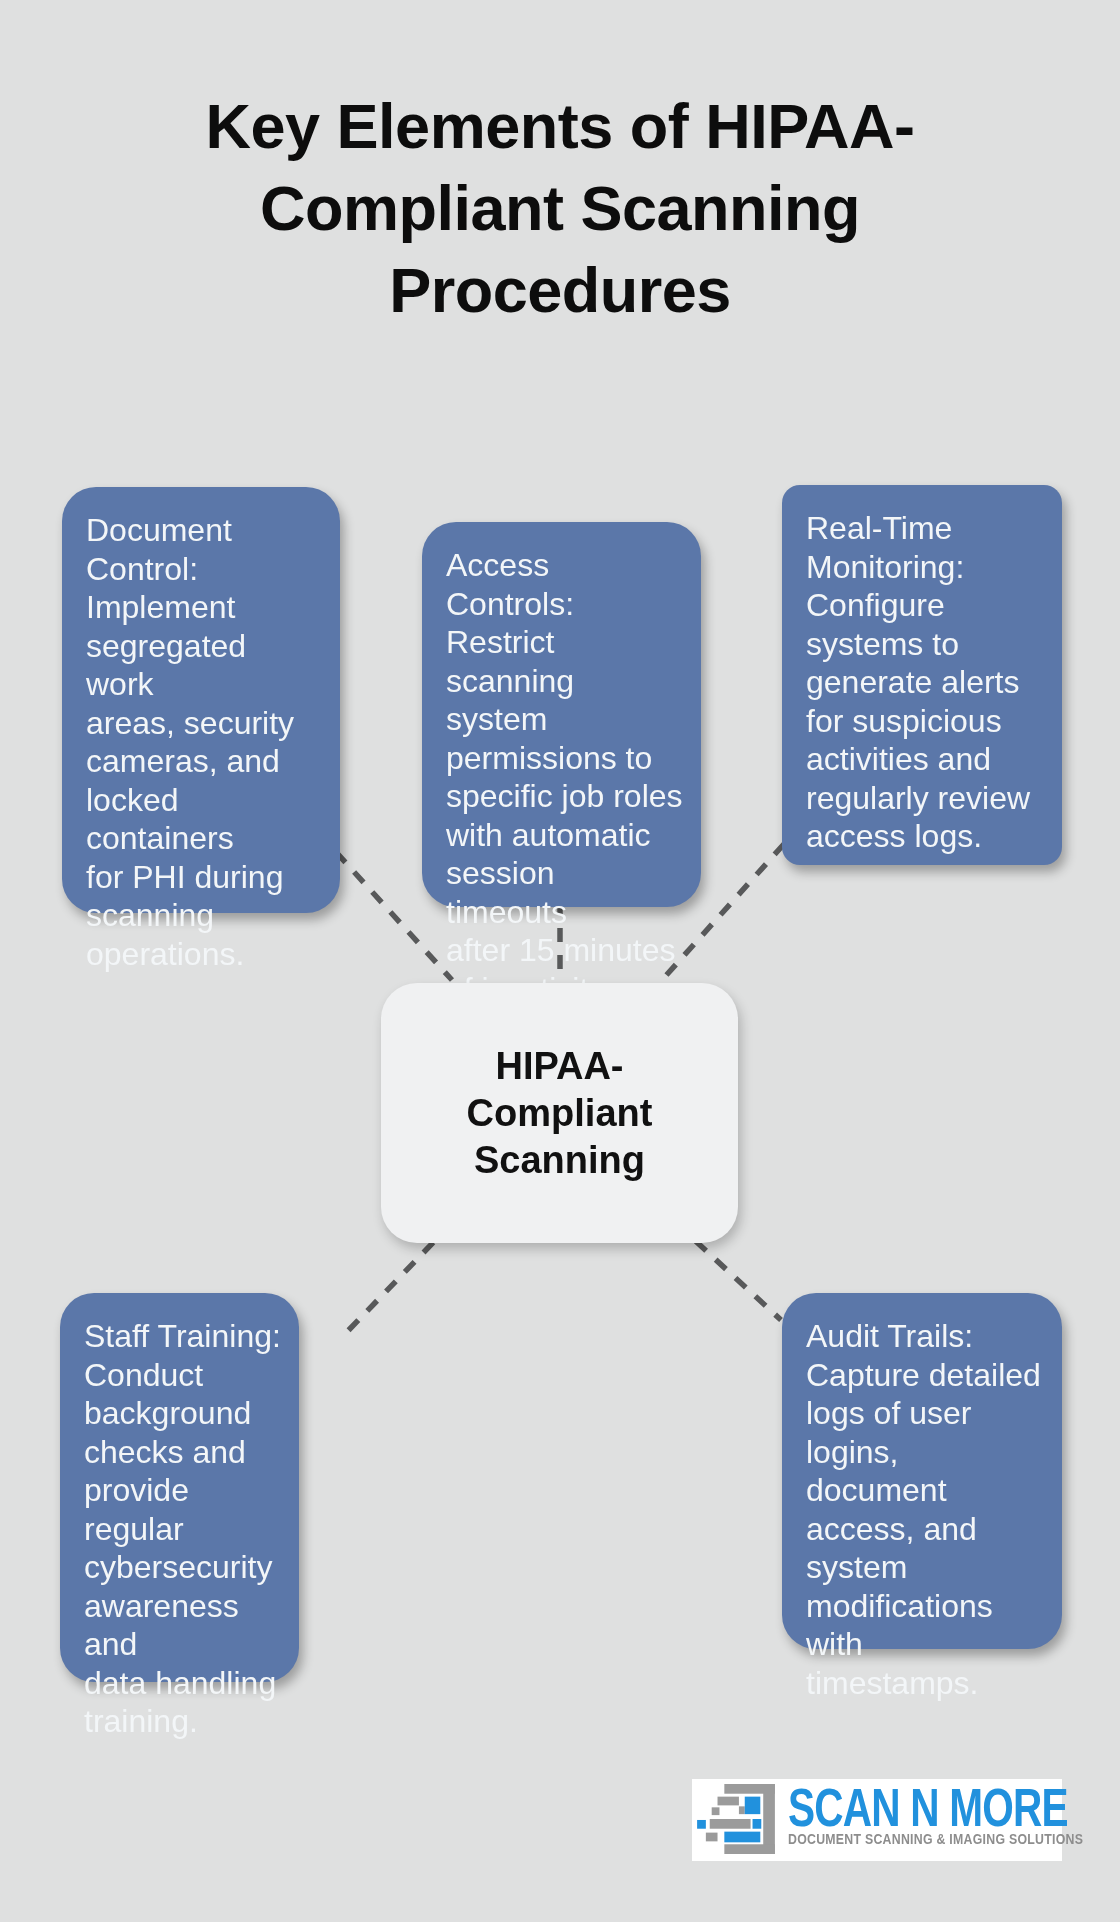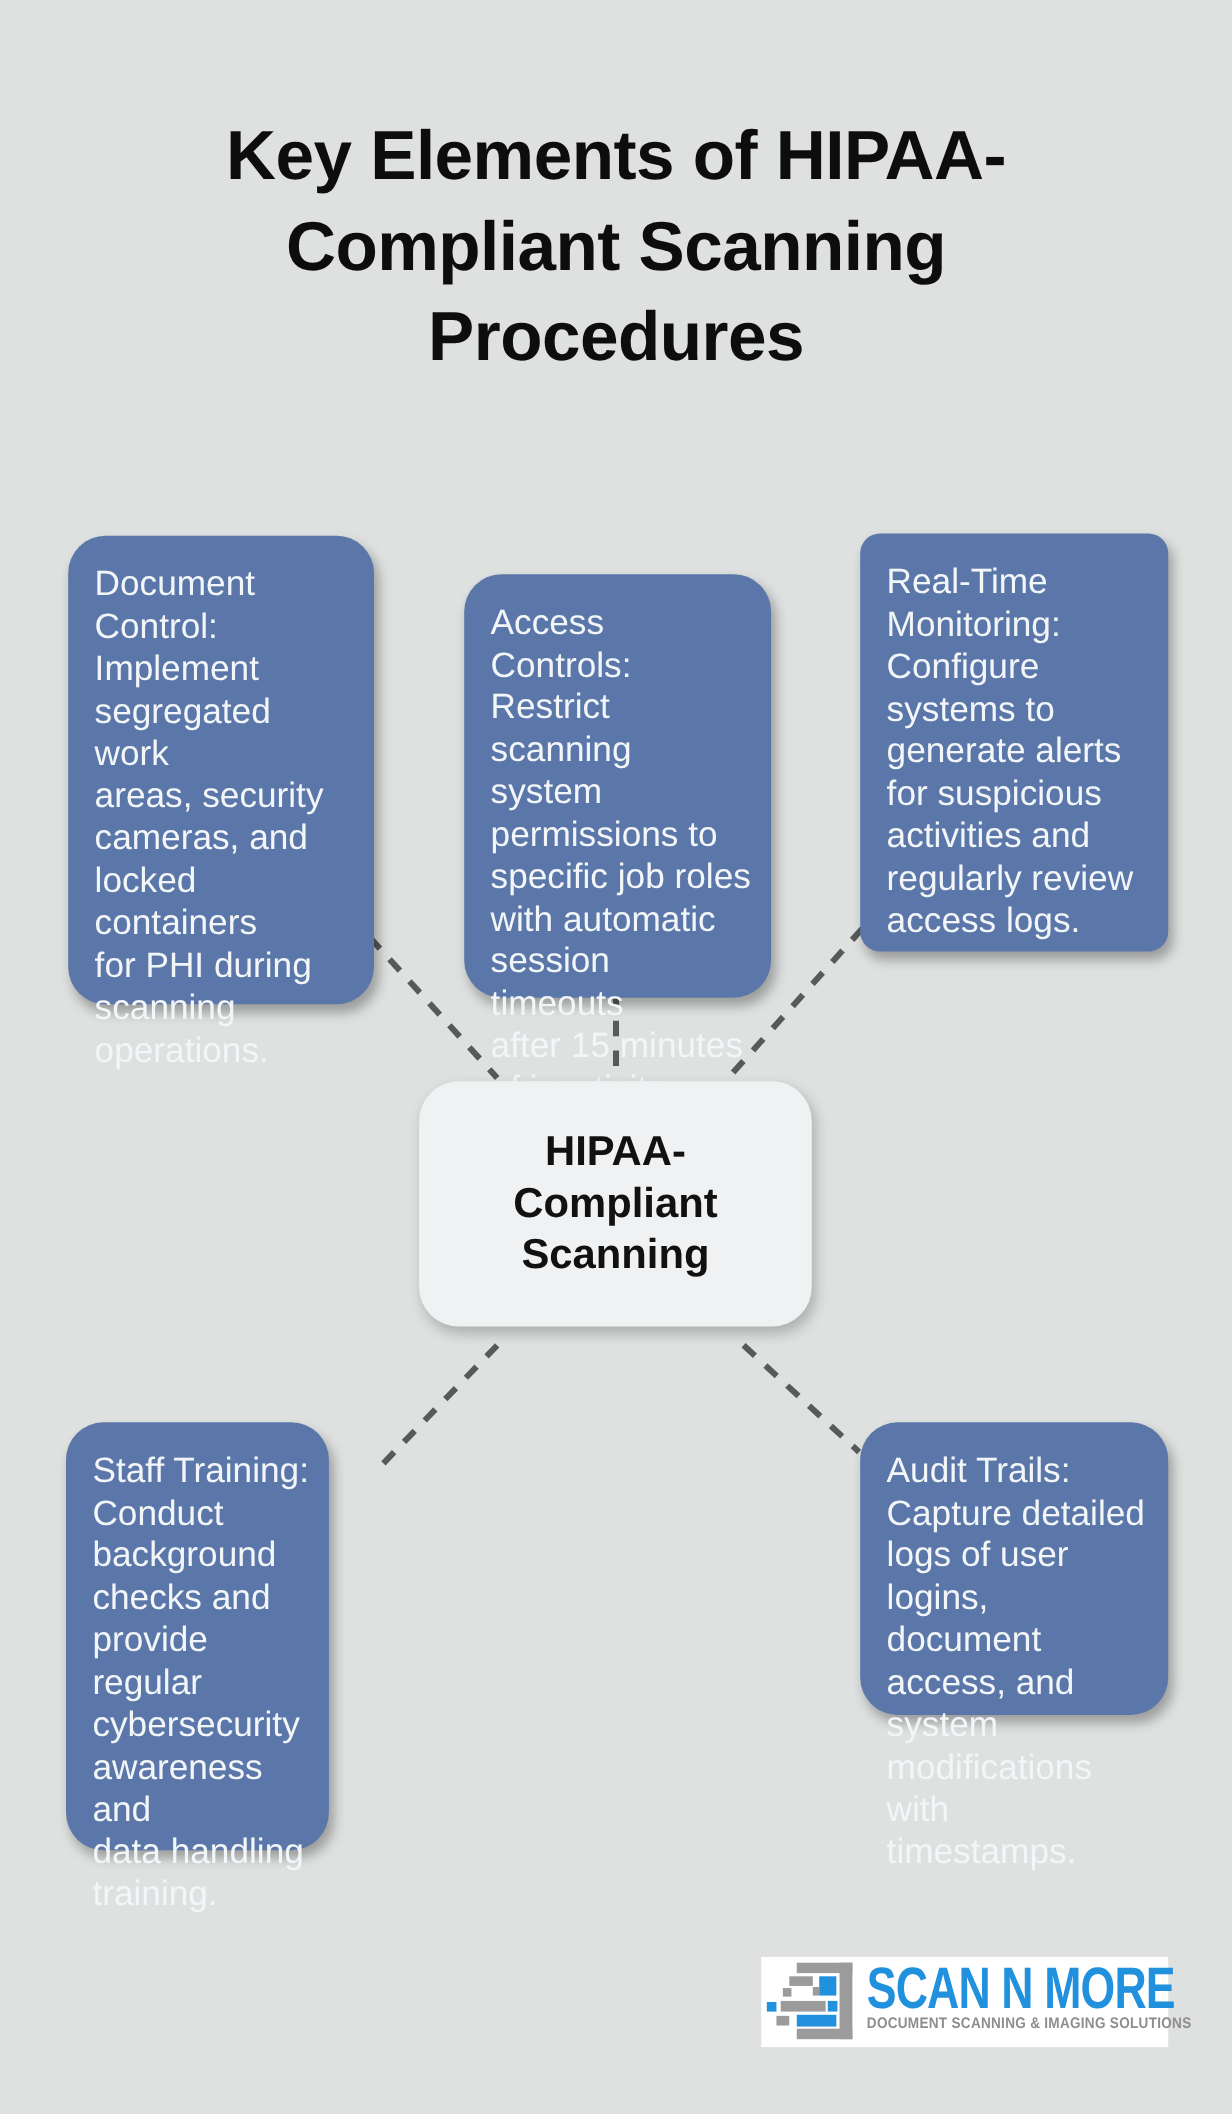--- a/index.html
+++ b/index.html
@@ -9,38 +9,38 @@
     --icon-gray:#9b9b9b; --logo-bg:#ffffff;
   }
   *{margin:0;padding:0;box-sizing:border-box;}
   html,body{background:#c9cacb;}
   .canvas{
     position:relative; width:1120px; height:1922px;
     background:var(--bg); overflow:hidden; margin:0 auto;
     font-family:"Liberation Sans", sans-serif;
   }
   .title{
-    position:absolute; left:0; top:101px; width:1120px;
+    position:absolute; left:0; top:85px; width:1120px;
     text-align:center; font-size:63px; font-weight:bold;
     line-height:82px; color:var(--title-color); white-space:pre-line;
     letter-spacing:-0.5px;
   }
   .node{
     position:absolute; background:var(--box-blue); border-radius:34px;
     color:var(--box-text); font-size:32px; line-height:38.5px;
     padding:24px 18px 0 24px; white-space:pre-line;
     box-shadow:4px 7px 11px rgba(0,0,0,0.30);
   }
   .b1{left:62px;  top:487px;  width:278px; height:426px;}
   .b2{left:422px; top:487px;  width:279px; height:385px;margin-top:35px;}
   .b3{left:782px; top:485px;  width:280px; height:380px;border-radius:18px;}
   .b4{left:60px;  top:1293px; width:239px; height:389px;}
-  .b5{left:782px; top:1293px; width:280px; height:266px;}
+  .b5{left:782px; top:1293px; width:280px; height:356px;}
   .center-node{
-    position:absolute; left:381px; top:983px; width:357px; height:223px;
+    position:absolute; left:381px; top:983px; width:357px; height:260px;
     background:var(--center-fill); border-radius:36px;
     display:flex; align-items:center; justify-content:center;
     text-align:center; font-size:38px; font-weight:bold; line-height:47px;
     color:var(--center-text); white-space:pre-line;
     box-shadow:3px 6px 12px rgba(0,0,0,0.22);
   }
   .connectors{position:absolute; left:0; top:0; width:1120px; height:1922px;}
   .connectors line{stroke:var(--connector); stroke-width:5.5; stroke-dasharray:14 13;}
   .logo{
     position:absolute; left:692px; top:1779px; width:370px; height:82px;

